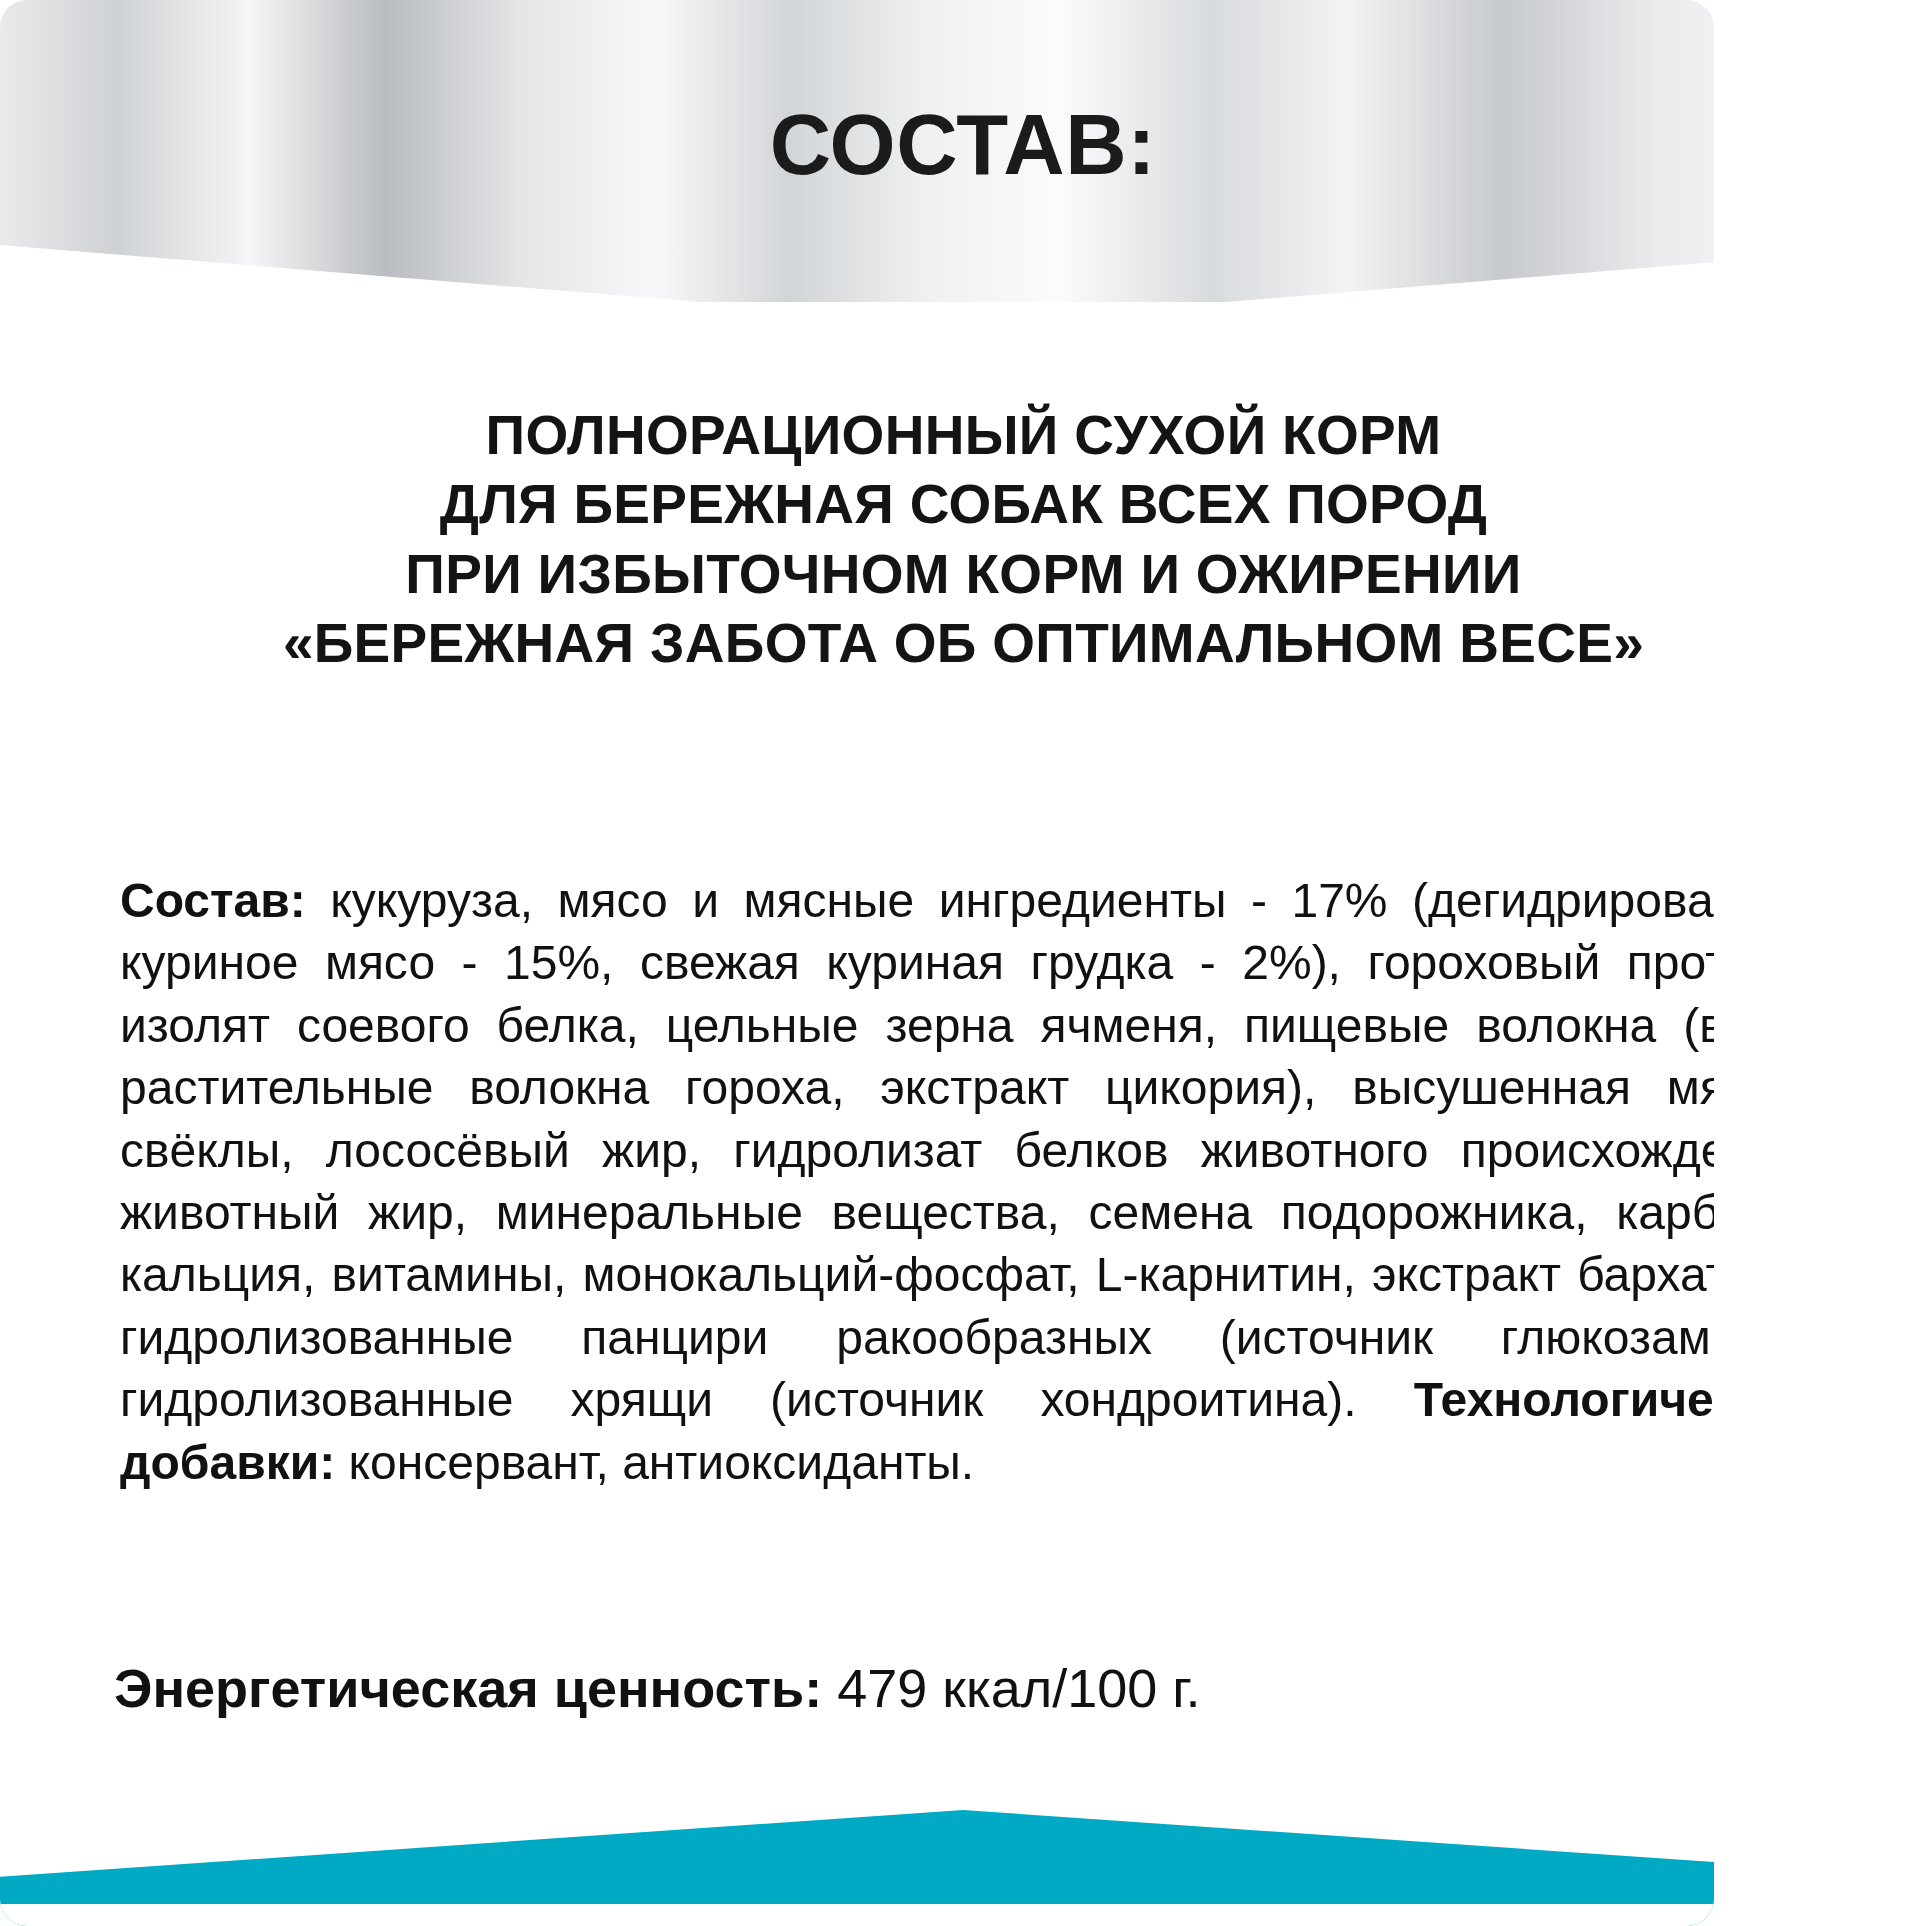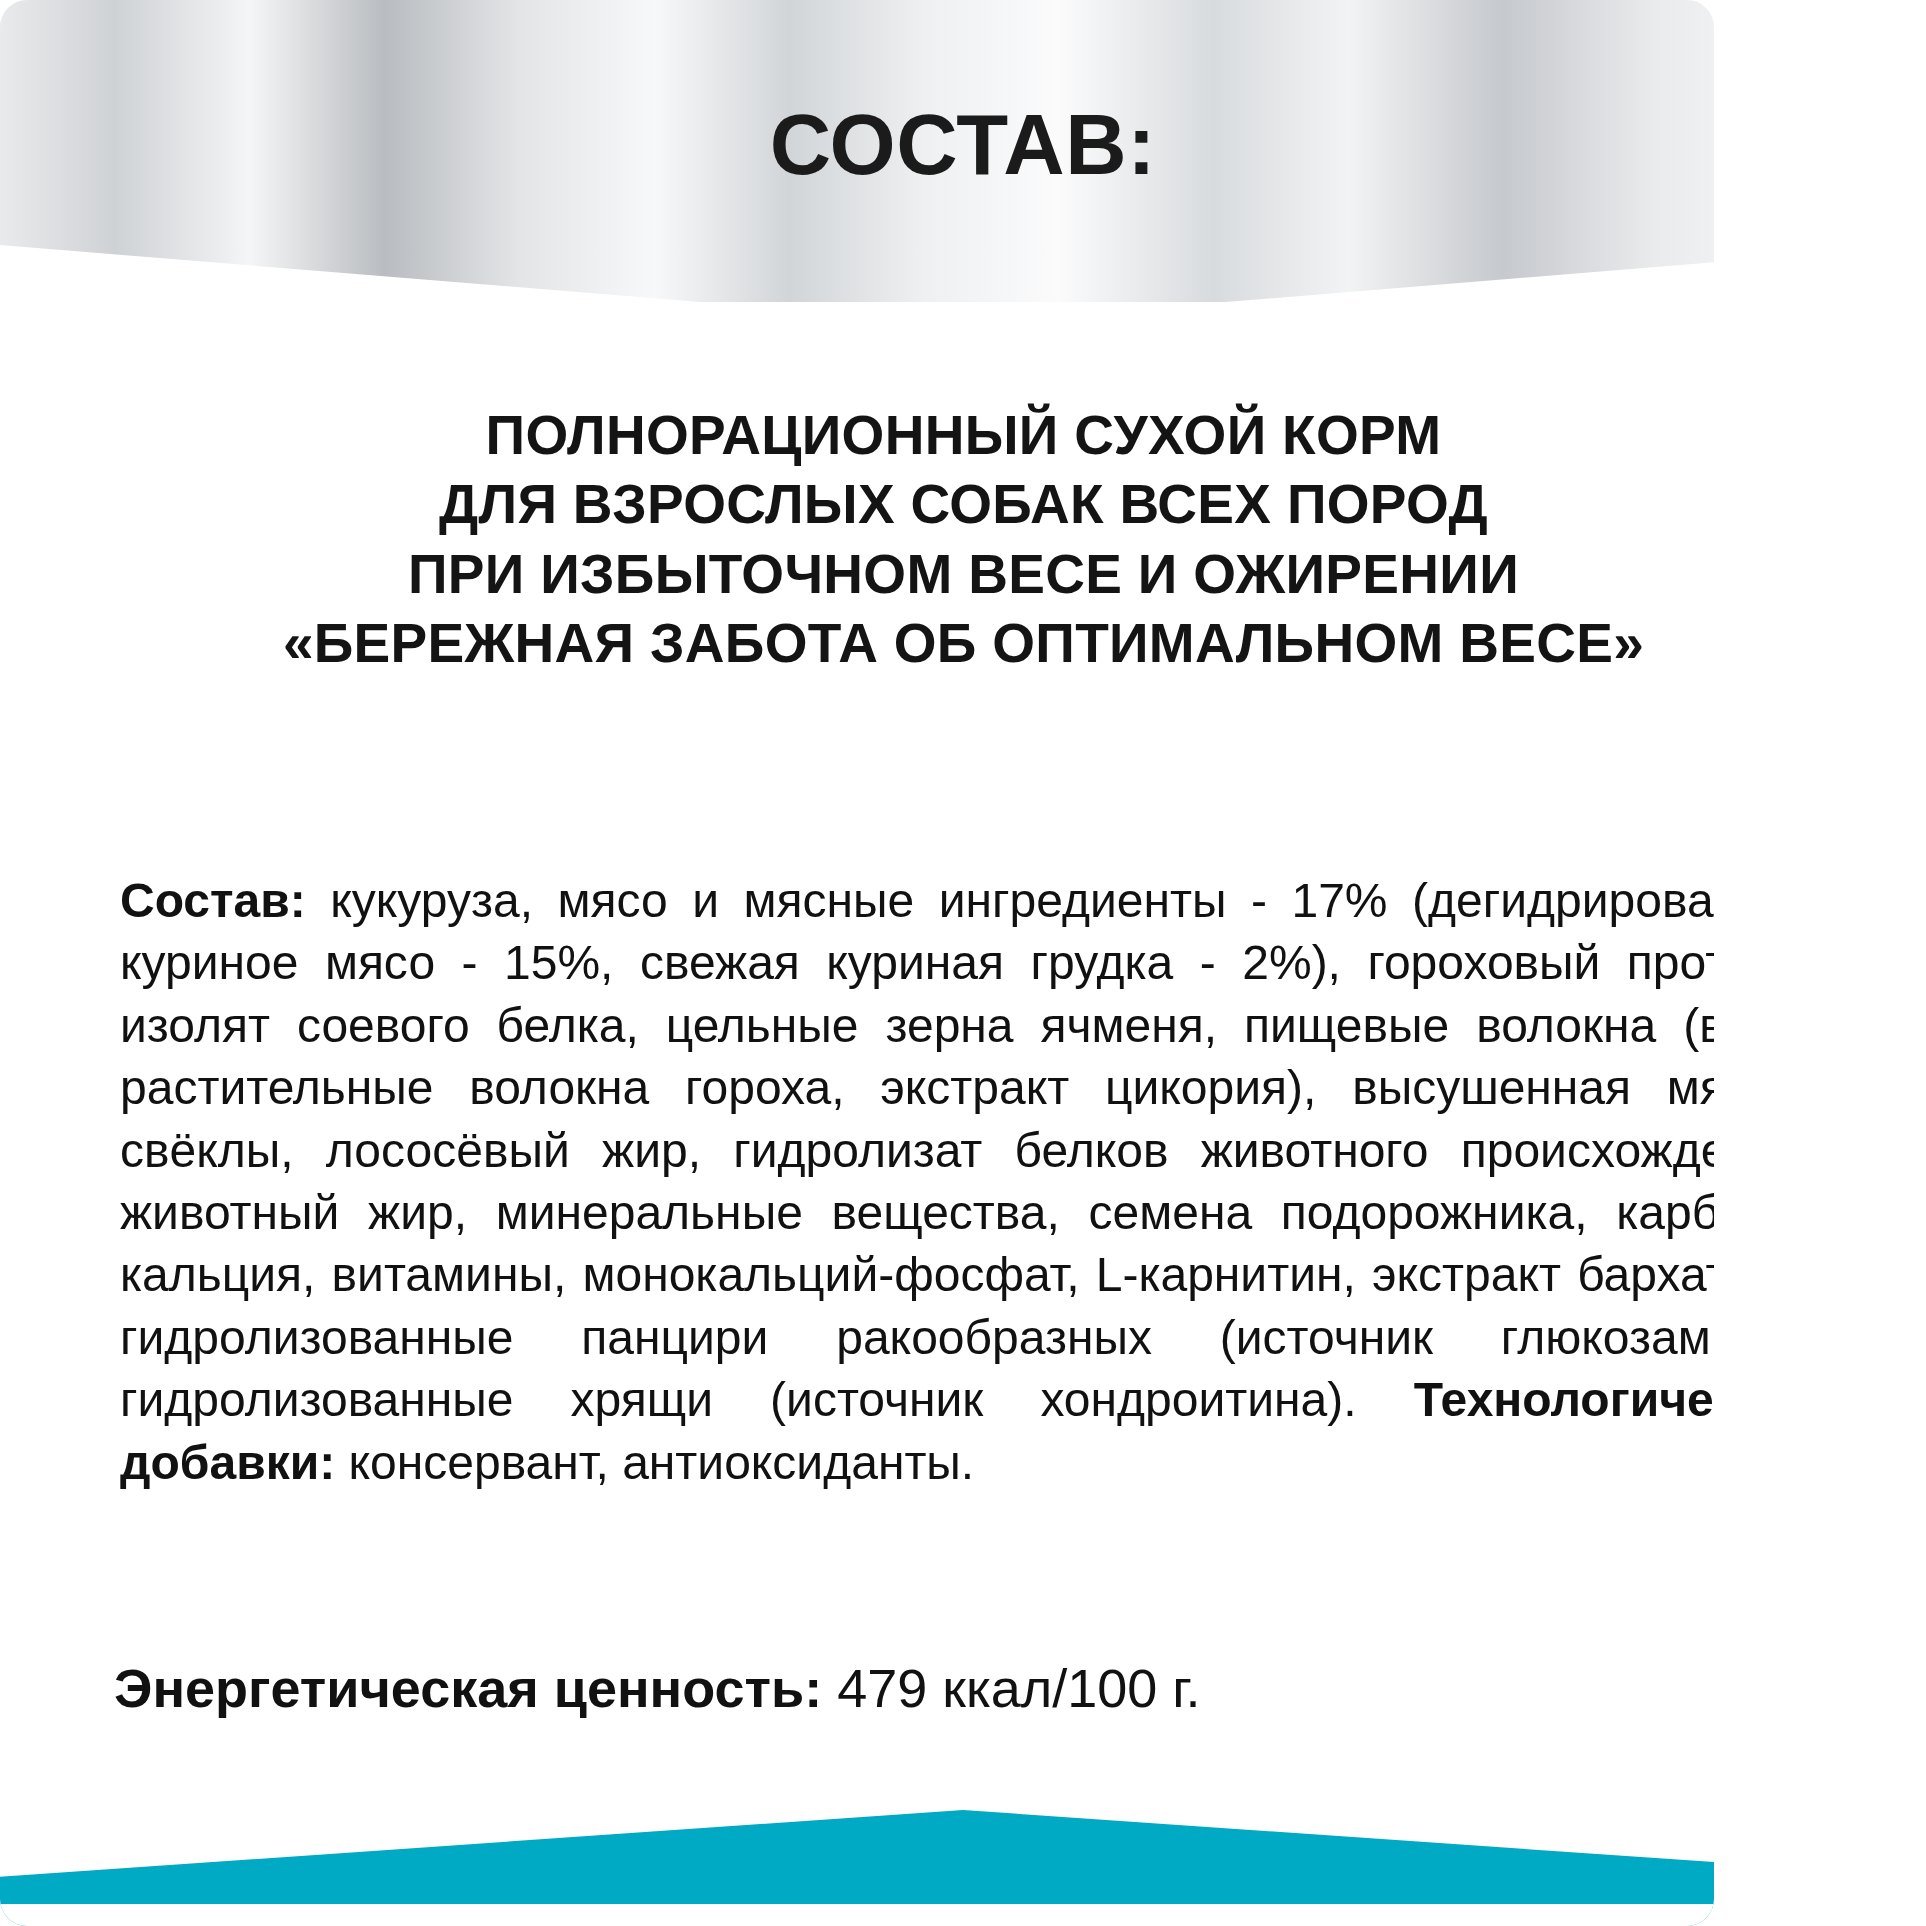--- a/index.html
+++ b/index.html
@@ -149,22 +149,22 @@
 <div class="page">
 
   <div class="header-band">
     <div class="header-chevron"></div>
   </div>
 
   <div class="header-title">СОСТАВ:</div>
 
   <div class="subtitle">
     <span class="line">ПОЛНОРАЦИОННЫЙ СУХОЙ КОРМ</span>
-    <span class="line">ДЛЯ ВЗРОСЛЫХ СОБАК ВСЕХ ПОРОД</span>
-    <span class="line">ПРИ ИЗБЫТОЧНОМ ВЕСЕ И ОЖИРЕНИИ</span>
+    <span class="line">ДЛЯ БЕРЕЖНАЯ СОБАК ВСЕХ ПОРОД</span>
+    <span class="line">ПРИ ИЗБЫТОЧНОМ КОРМ И ОЖИРЕНИИ</span>
     <span class="line">«БЕРЕЖНАЯ ЗАБОТА ОБ ОПТИМАЛЬНОМ ВЕСЕ»</span>
   </div>
 
   <div class="body-text">
     <b>Состав:</b><span> кукуруза, мясо и мясные ингредиенты - 17% (дегидрированное куриное мясо - 15%, свежая куриная грудка - 2%), гороховый протеин, изолят соевого белка, цельные зерна ячменя, пищевые волокна (в т.ч. растительные волокна гороха, экстракт цикория), высушенная мякоть свёклы, лососёвый жир, гидролизат белков животного происхождения, животный жир, минеральные вещества, семена подорожника, карбонат кальция, витамины, монокальций-фосфат, L-карнитин, экстракт бархатцев, гидролизованные панцири ракообразных (источник глюкозамина), гидролизованные хрящи (источник хондроитина). </span><b>Технологические добавки:</b><span> консервант, антиоксиданты.</span>
   </div>
 
   <div class="energy">
     <span class="label">Энергетическая ценность:</span><span class="value"> 479 ккал/100 г.</span>
   </div>

